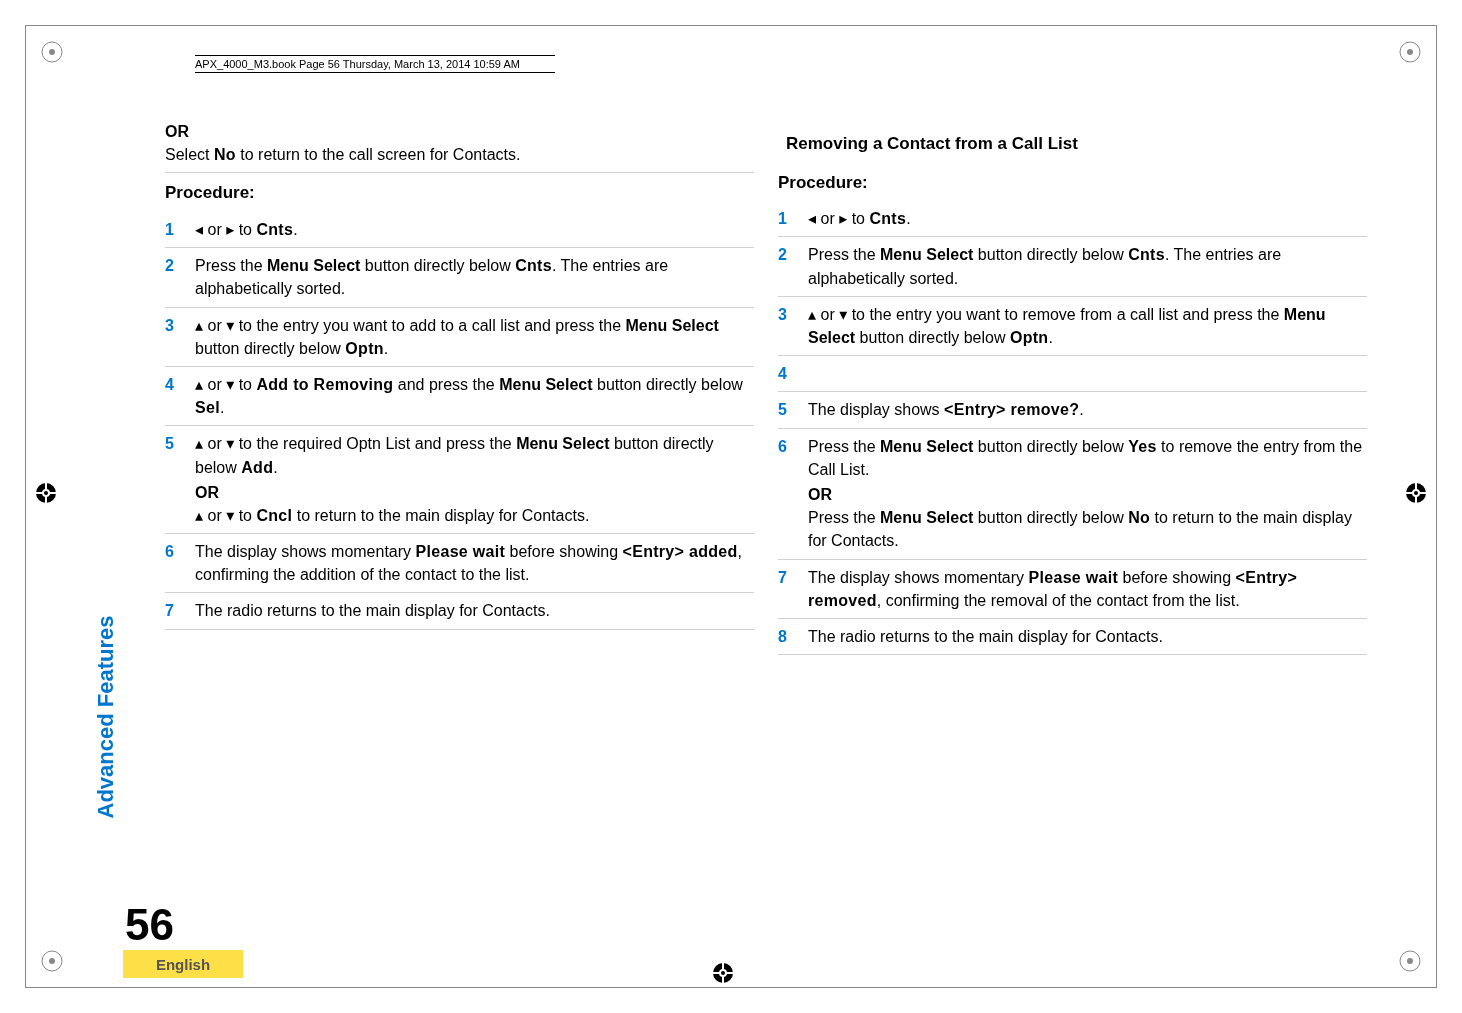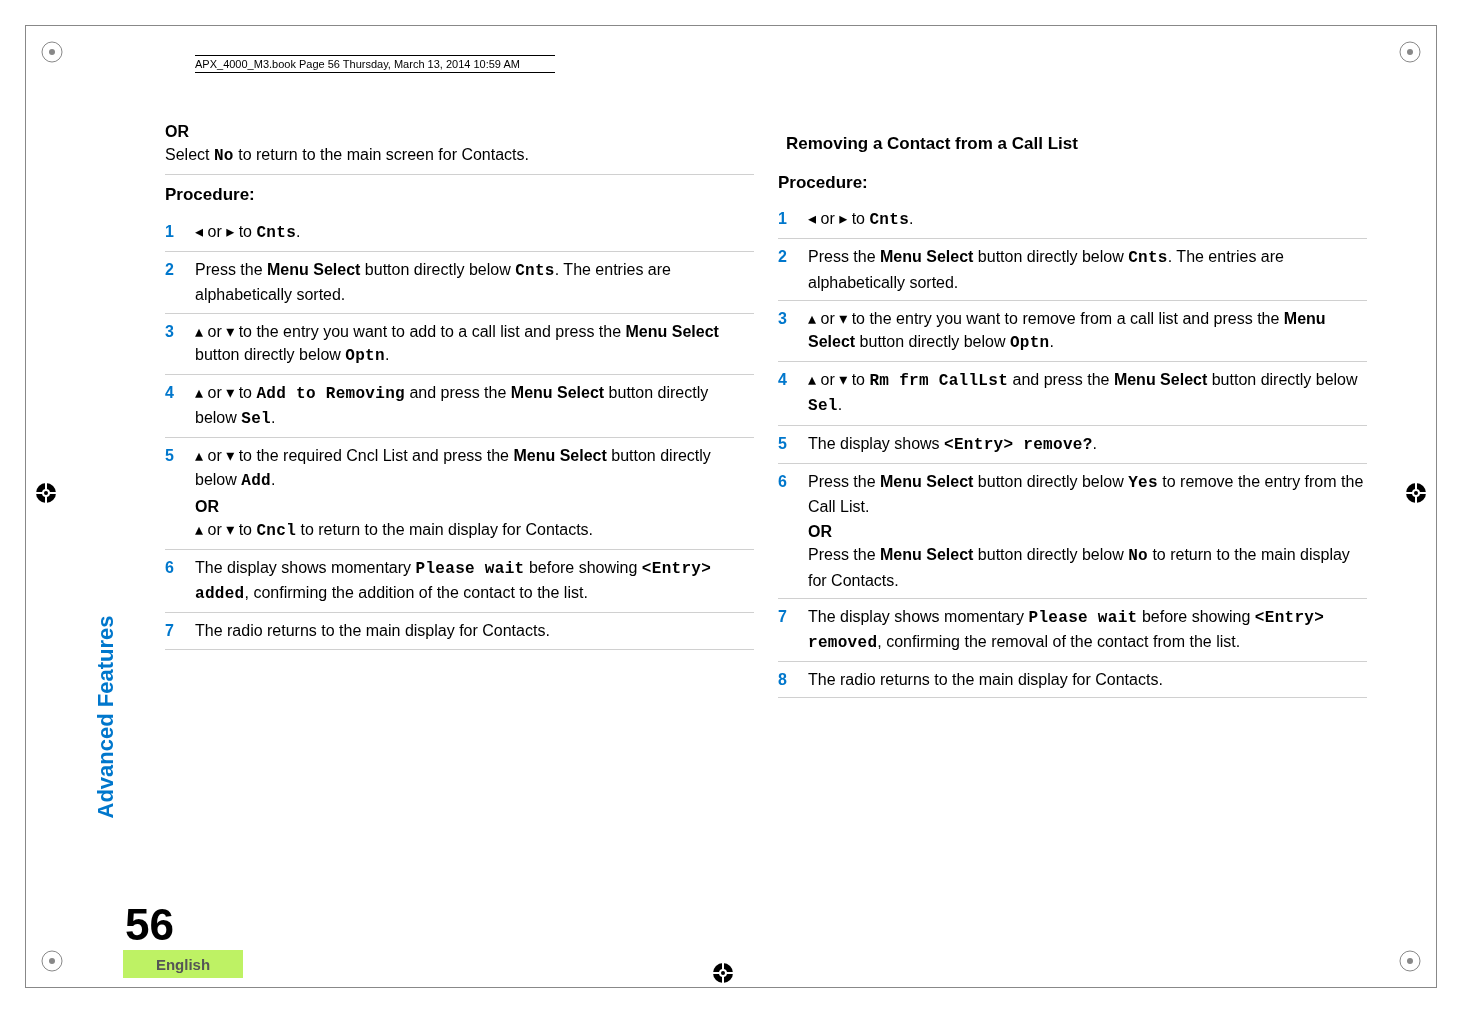--- a/index.html
+++ b/index.html
@@ -21,27 +21,27 @@
 .inner-crop { position: absolute; top: 120px; left: 95px; right: 95px; bottom: 90px; }
 .columns { display: flex; gap: 24px; }
 .col { flex: 1; font-size: 16px; line-height: 1.45; }
 .sec-title { font-weight: bold; font-size: 17px; margin-bottom: 6px; }
 .sec-head { display: flex; align-items: center; gap: 8px; margin-top: 12px; text-align: right; }
 .proc { font-weight: bold; font-size: 17px; margin: 8px 0 6px; }
 ol.steps { list-style: none; padding-left: 0; }
 ol.steps li { display: flex; gap: 12px; padding: 6px 0; border-bottom: 1px solid #d0d0d0; }
 .num { color: #0077cc; font-weight: bold; min-width: 18px; font-size: 16px; }
 .txt { flex: 1; }
-.mono { font-family: Liberation Mono, monospace; font-weight: bold; letter-spacing: 0.3px; }
+.mono { font-family: Liberation Sans, sans-serif; font-weight: bold; letter-spacing: 0.3px; }
 .bold { font-weight: bold; }
 .or-block { margin-top: 2px; }
 .left-tab { position: absolute; left: -6px; top: 330px; width: 34px; height: 280px; display: flex; align-items: flex-end; justify-content: center; }
 .left-tab .vtext { transform: rotate(-90deg); transform-origin: center; white-space: nowrap; color: #0077cc; font-weight: bold; font-size: 22px; }
 .page-num { position: absolute; left: 30px; top: 780px; font-size: 44px; font-weight: bold; color: #000; }
-.english-bar { position: absolute; left: 28px; top: 830px; width: 120px; height: 28px; background: #bef264; display: flex; align-items: center; justify-content: center; font-weight: bold; color: #555; font-size: 15px; }
+.english-bar { position: absolute; left: 28px; top: 830px; width: 120px; height: 28px; background: #fde047; display: flex; align-items: center; justify-content: center; font-weight: bold; color: #555; font-size: 15px; }
 .arrow-glyph { font-family: Arial; }
 .content-wrap-left { padding-left: 70px; }
 </style>
 </head>
 <body>
 
 <div class="page-border"></div>
 
 <div class="registration-tl"><svg viewBox="0 0 24 24">
       <circle cx="12" cy="12" r="10" fill="none" stroke="#888" stroke-width="1"></circle>
@@ -94,21 +94,21 @@
     <div class="vtext">Advanced Features</div>
   </div>
   <div class="page-num">56</div>
   <div class="english-bar">English</div>
 
   <div class="columns content-wrap-left">
     <div class="col">
       <div style="border-bottom:1px solid #d0d0d0;padding-bottom:6px;">
         <div class="bold">OR</div>
         <div>
-          <span>Select </span><span class="mono">No</span><span> to return to the main screen for Contacts.</span>
+          <span>Select </span><span class="mono">No</span><span> to return to the call screen for Contacts.</span>
         </div>
       </div>
 
       <div class="proc">Procedure:</div>
 
       <ol class="steps">
         <li>
             <span class="num">1</span>
             <span class="txt"><span class="arrow-glyph">◂</span><span> or </span><span class="arrow-glyph">▸</span><span> to </span><span class="mono">Cnts</span><span>.</span></span>
           </li>
@@ -120,21 +120,21 @@
             <span class="num">3</span>
             <span class="txt"><span class="arrow-glyph">▴</span><span> or </span><span class="arrow-glyph">▾</span><span> to the entry you want to add to a call list and press the </span><span class="bold">Menu Select</span><span> button directly below </span><span class="mono">Optn</span><span>.</span></span>
           </li>
         <li>
             <span class="num">4</span>
             <span class="txt"><span class="arrow-glyph">▴</span><span> or </span><span class="arrow-glyph">▾</span><span> to </span><span class="mono">Add to Removing</span><span> and press the </span><span class="bold">Menu Select</span><span> button directly below </span><span class="mono">Sel</span><span>.</span></span>
           </li>
         <li>
             <span class="num">5</span>
             <span class="txt">
-          <span class="arrow-glyph">▴</span><span> or </span><span class="arrow-glyph">▾</span><span> to the required Cncl List and press the </span><span class="bold">Menu Select</span><span> button directly below </span><span class="mono">Add</span><span>.</span>
+          <span class="arrow-glyph">▴</span><span> or </span><span class="arrow-glyph">▾</span><span> to the required Optn List and press the </span><span class="bold">Menu Select</span><span> button directly below </span><span class="mono">Add</span><span>.</span>
           <div class="bold or-block">OR</div>
           <span class="arrow-glyph">▴</span><span> or </span><span class="arrow-glyph">▾</span><span> to </span><span class="mono">Cncl</span><span> to return to the main display for Contacts.</span>
         </span>
           </li>
         <li>
             <span class="num">6</span>
             <span class="txt"><span>The display shows momentary </span><span class="mono">Please wait</span><span> before showing </span><span class="mono">&lt;Entry&gt; added</span><span>, confirming the addition of the contact to the list.</span></span>
           </li>
         <li>
             <span class="num">7</span>
@@ -163,21 +163,20 @@
         <li>
             <span class="num">2</span>
             <span class="txt"><span>Press the </span><span class="bold">Menu Select</span><span> button directly below </span><span class="mono">Cnts</span><span>. The entries are alphabetically sorted.</span></span>
           </li>
         <li>
             <span class="num">3</span>
             <span class="txt"><span class="arrow-glyph">▴</span><span> or </span><span class="arrow-glyph">▾</span><span> to the entry you want to remove from a call list and press the </span><span class="bold">Menu Select</span><span> button directly below </span><span class="mono">Optn</span><span>.</span></span>
           </li>
         <li>
             <span class="num">4</span>
-            <span class="txt"><span class="arrow-glyph">▴</span><span> or </span><span class="arrow-glyph">▾</span><span> to </span><span class="mono">Rm frm CallLst</span><span> and press the </span><span class="bold">Menu Select</span><span> button directly below </span><span class="mono">Sel</span><span>.</span></span>
           </li>
         <li>
             <span class="num">5</span>
             <span class="txt"><span>The display shows </span><span class="mono">&lt;Entry&gt; remove?</span><span>.</span></span>
           </li>
         <li>
             <span class="num">6</span>
             <span class="txt">
           <span>Press the </span><span class="bold">Menu Select</span><span> button directly below </span><span class="mono">Yes</span><span> to remove the entry from the Call List.</span>
           <div class="bold or-block">OR</div>

